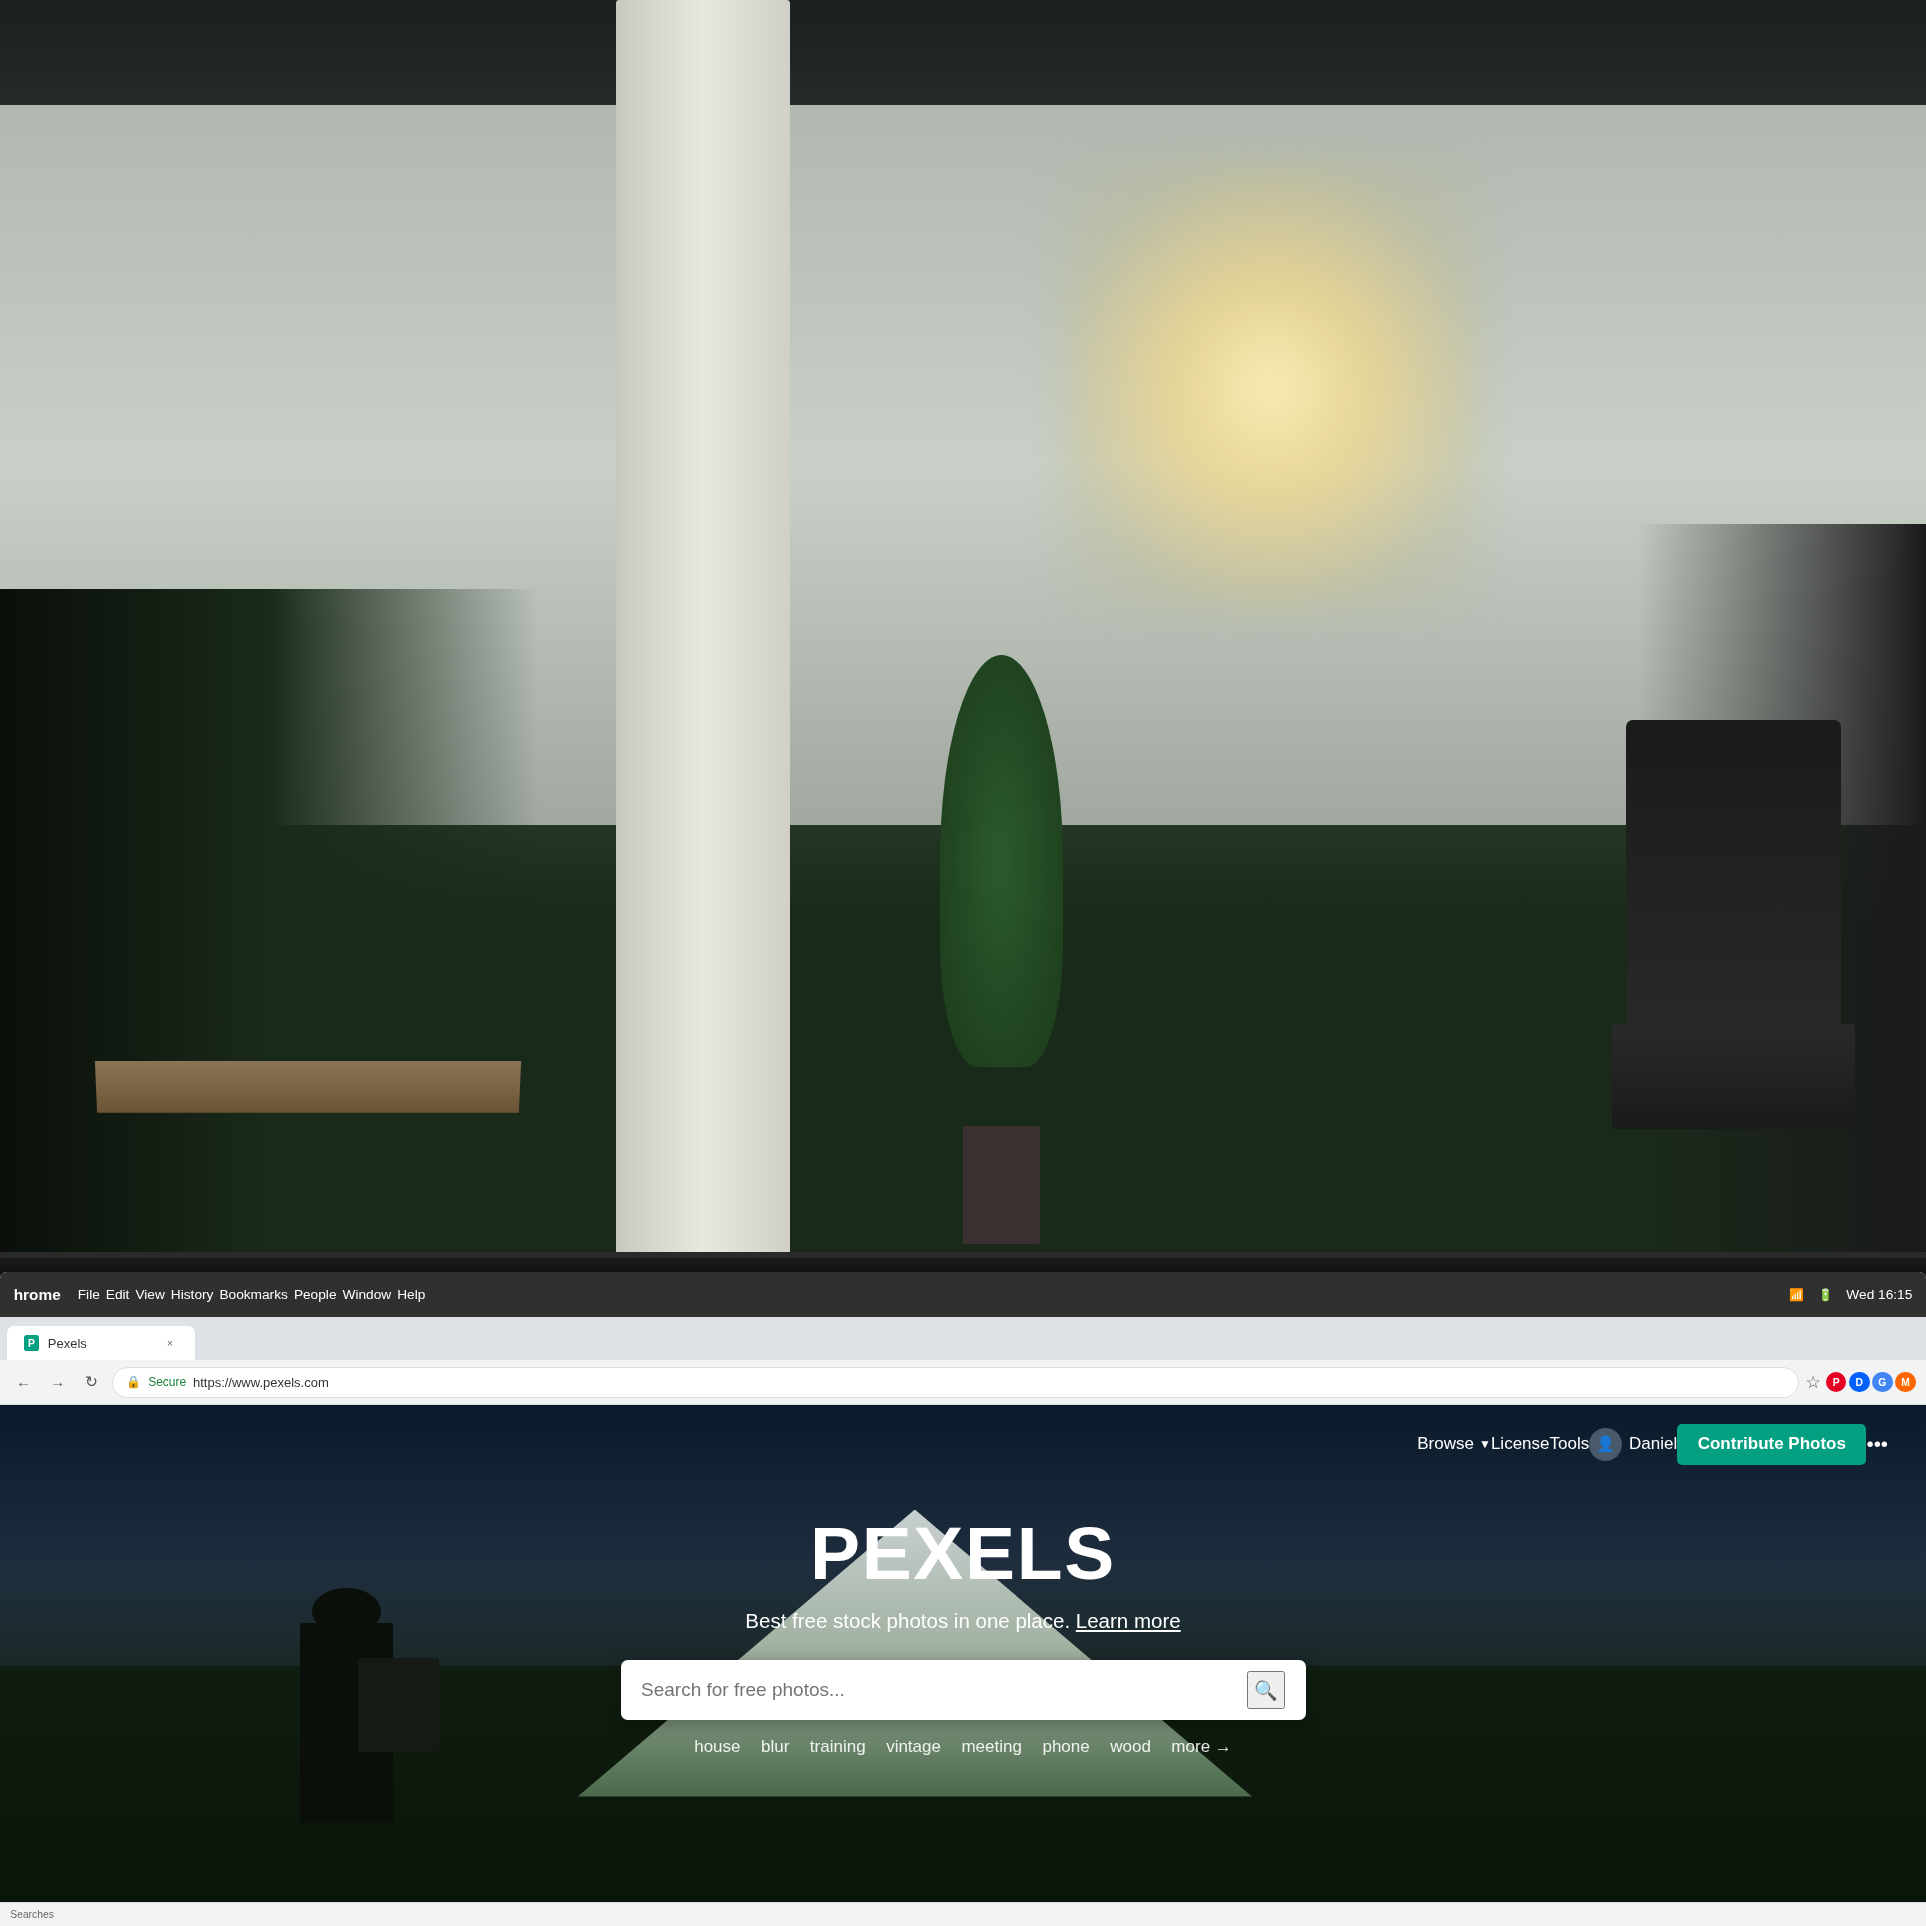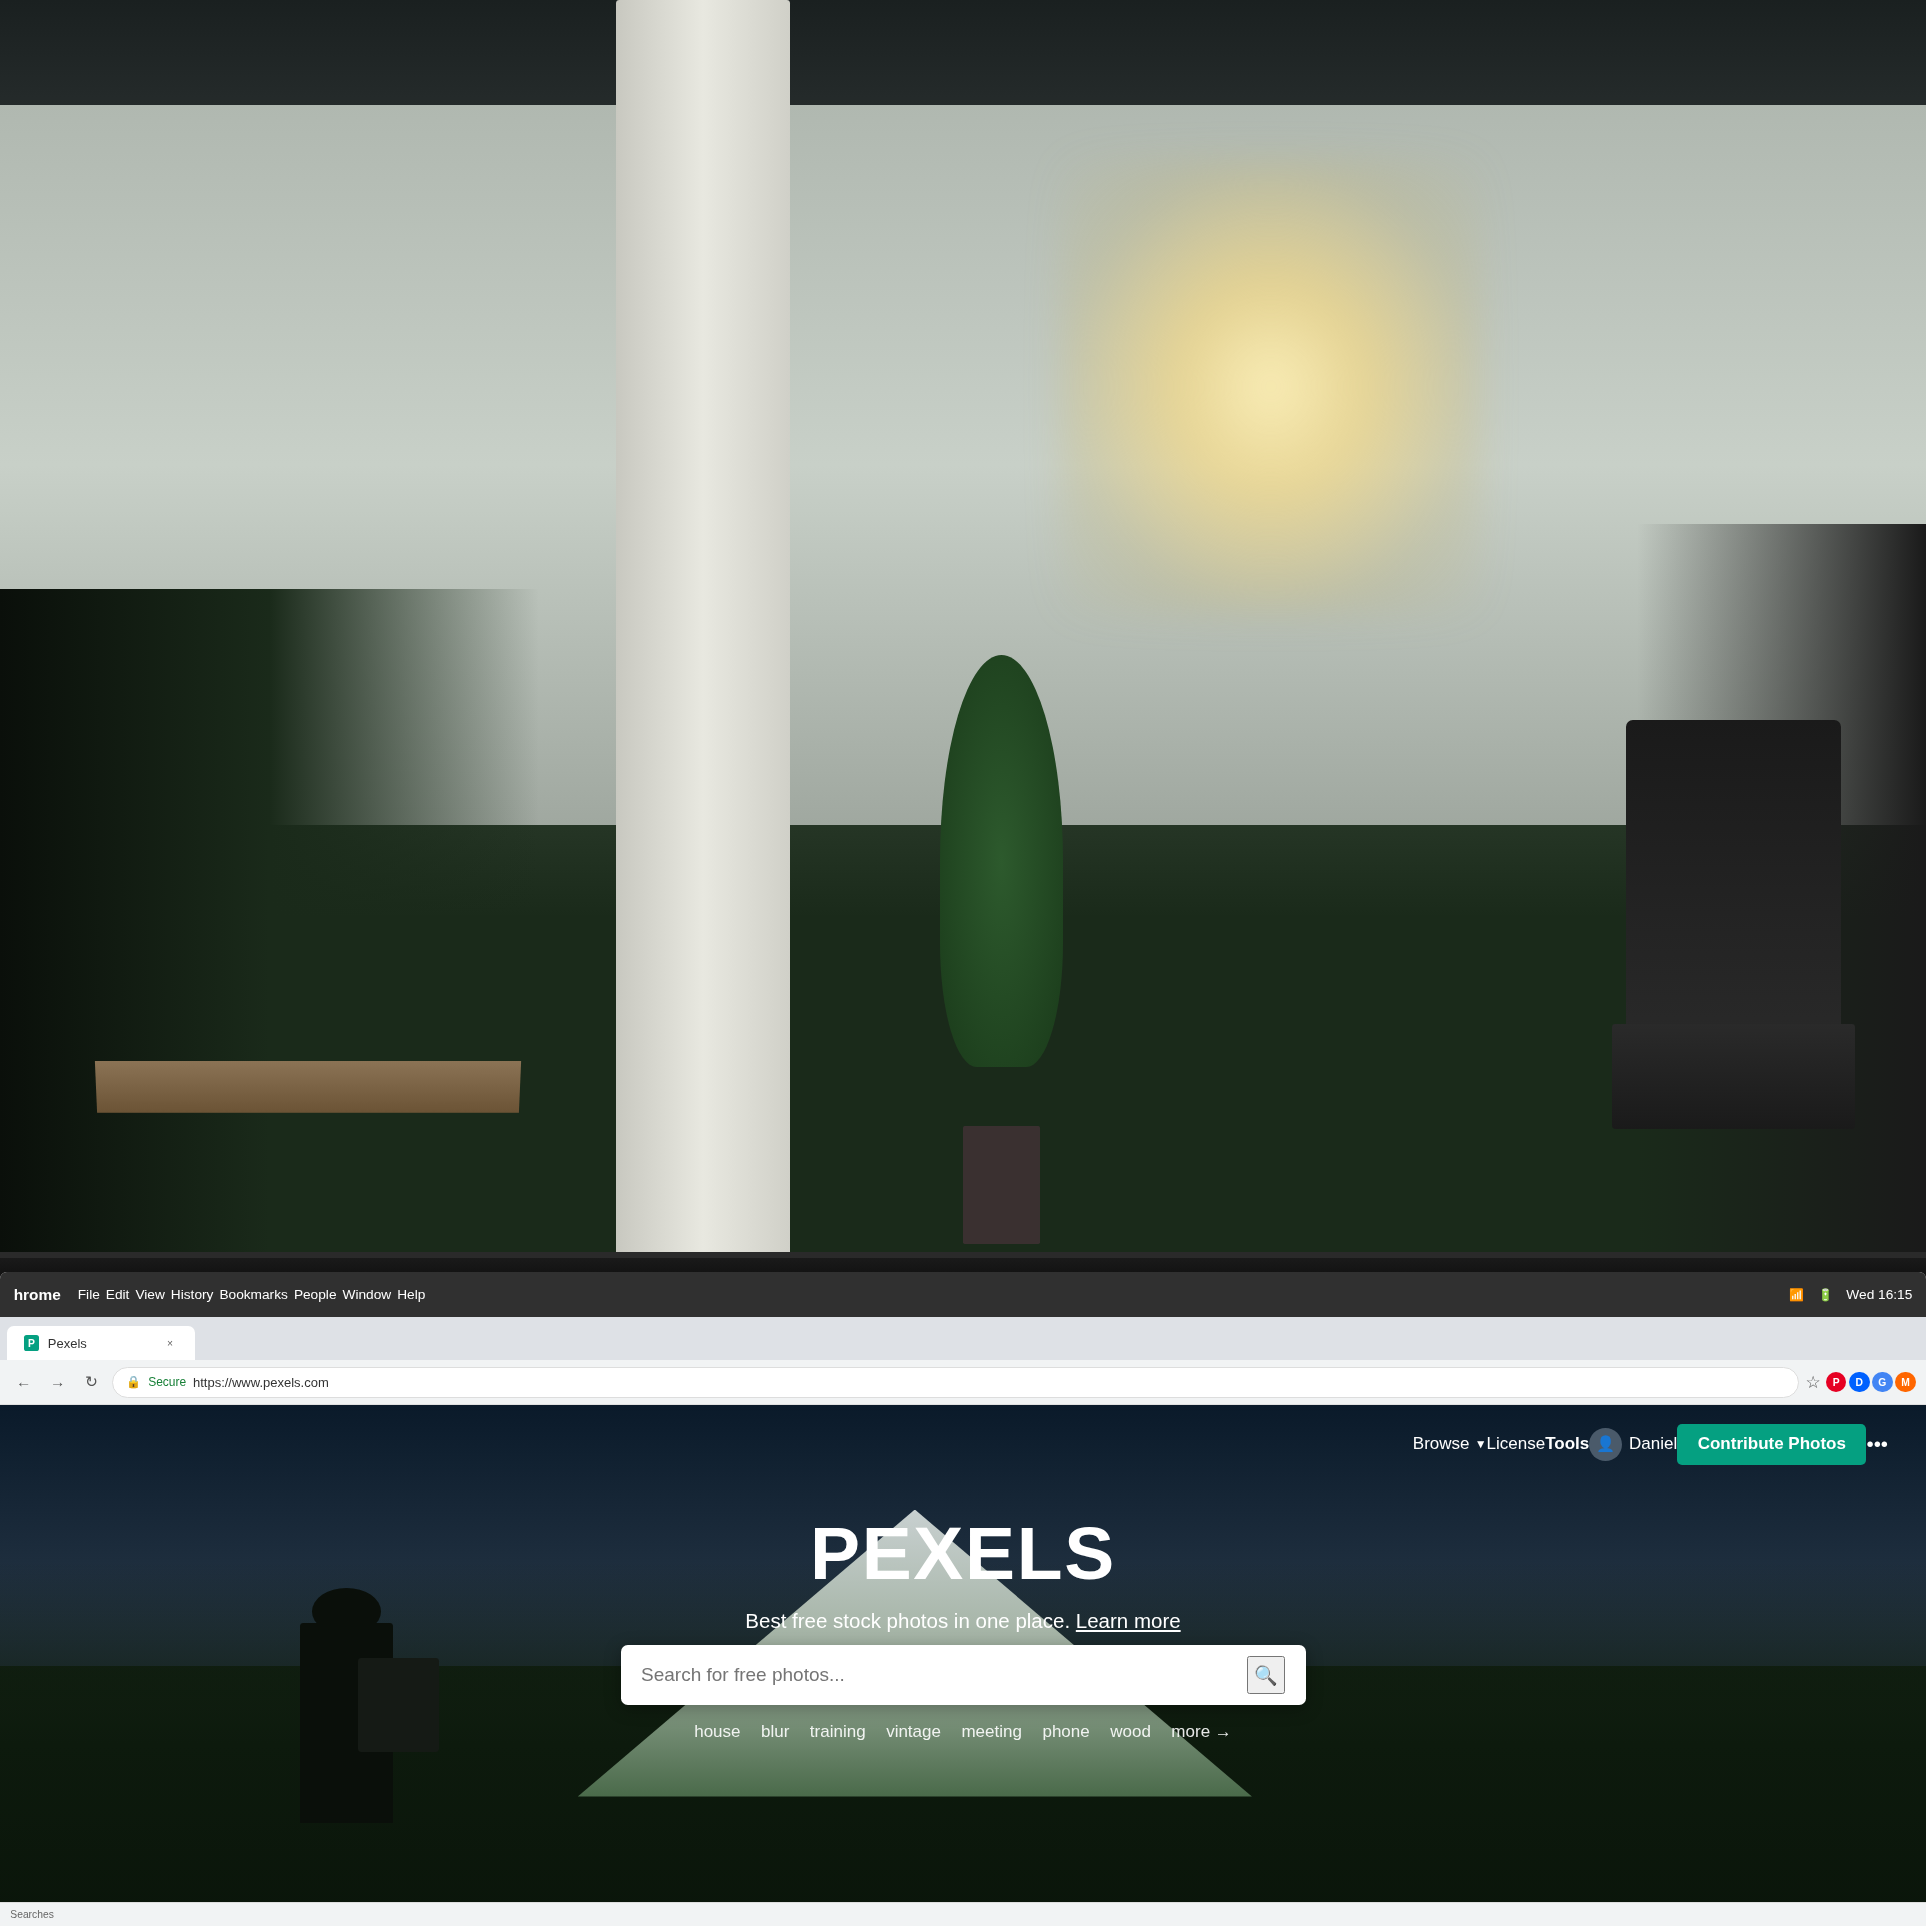--- a/index.html
+++ b/index.html
@@ -500,21 +500,21 @@
       cursor: pointer;
       font-weight: 500;
     }
 
     .tools-btn {
       color: #ffffff;
       font-size: 17px;
       background: transparent;
       border: none;
       cursor: pointer;
-      font-weight: 700;
+      font-weight: 400;
     }
 
     .user-area {
       display: flex;
       align-items: center;
       gap: 6.8px;
     }
 
     .user-avatar {
       width: 33px;
@@ -567,21 +567,21 @@
       font-size: 75px;
       font-weight: 800;
       color: #ffffff;
       letter-spacing: 1.7px;
       margin-bottom: 13.7px;
     }
 
     .pexels-subtitle {
       font-size: 20.5px;
       color: #ffffff;
-      margin-bottom: 12px;
+      margin-bottom: 27px;
       text-align: center;
     }
 
     .learn-more-link {
       color: #ffffff;
       text-decoration: underline;
       font-size: 20.5px;
     }
 
     

